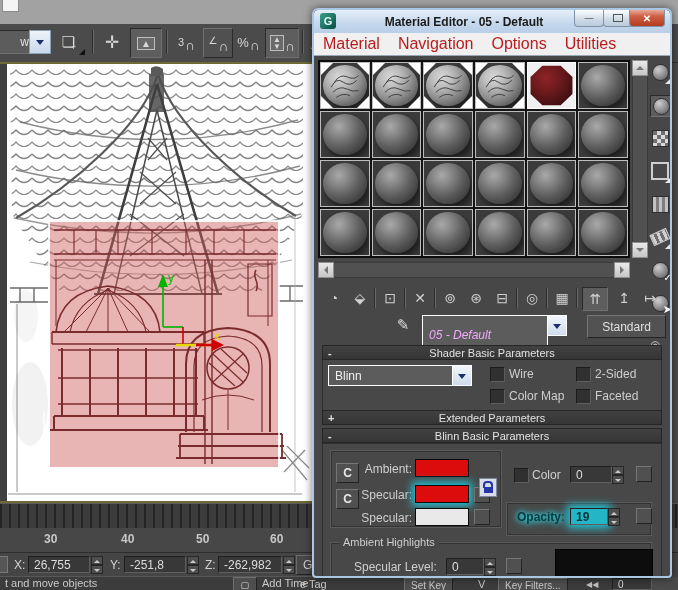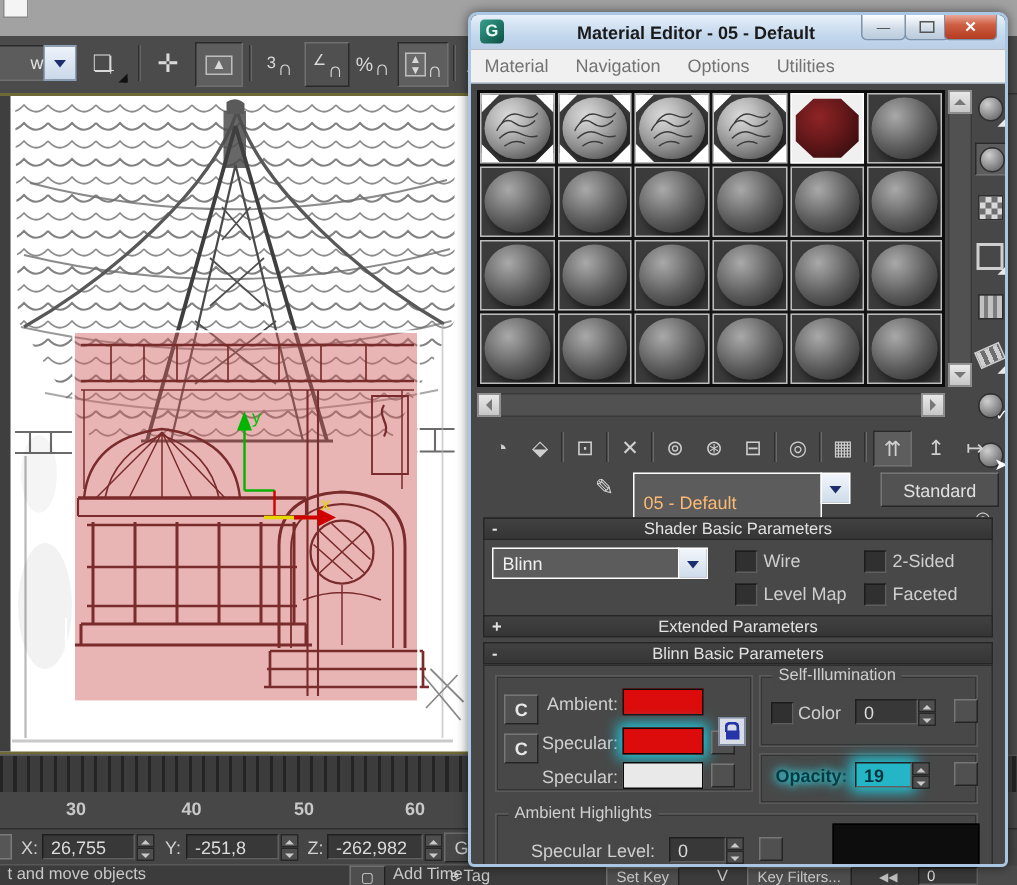--- a/index.html
+++ b/index.html
@@ -72,21 +72,21 @@
         border-radius:0 0 4px 4px;background:linear-gradient(#fdfeff,#cdd9e6 60%,#bacbdd);
         display:flex;align-items:center;justify-content:center;font-size:9px;color:#444;}
   #btn-close{background:linear-gradient(#eba globale);} 
   #btn-min{right:66px;}
   #btn-restore{right:37px;}
   #btn-close{right:5px;width:34px;background:linear-gradient(#e8a99b,#cf5f43 40%,#b33b20);color:#fff;
              font-weight:bold;font-size:10px;}
   #btn-restore i{width:8px;height:6px;border:1px solid #555;display:block;}
   #menubar{left:0;top:23px;width:356px;height:22px;background:#f0f0f0;display:flex;align-items:center;
            gap:0;border-bottom:1px solid #9aa7b4;}
-  .menu-item{padding:0 9px;font-size:12px;color:#737373;height:100%;display:flex;align-items:center;}
+  .menu-item{padding:0 9px;font-size:16px;color:#b91c1c;height:100%;display:flex;align-items:center;}
   
   #sample-grid{left:4px;top:50px;width:312px;height:198px;box-sizing:border-box;display:grid;
                grid-template-columns:repeat(6,1fr);grid-template-rows:repeat(4,1fr);gap:2px;
                background:#141414;border:2px solid #0c0c0c;}
   .slot{position:relative;background:#3b3b3b;border:1px solid #bdbdbd;overflow:hidden;}
   .sph{position:absolute;inset:2px;border-radius:50%;overflow:hidden;
        background:radial-gradient(circle at 36% 30%,#a9a9a9 0%,#868686 25%,#5e5e5e 52%,#3e3e3e 78%,#343434 100%);
        box-shadow:3px 5px 6px rgba(0,0,0,.5);}
   .slot.textured .sph{background:radial-gradient(circle at 36% 30%,#d9d9d9 0%,#bdbdbd 25%,#8c8c8c 55%,#565656 82%,#3e3e3e 100%);}
   .slot.textured .sph svg{position:absolute;inset:0;width:100%;height:100%;}
@@ -124,21 +124,21 @@
   .vmark{position:absolute;font-size:9px;color:#e8e8e8;right:-2px;bottom:-3px;}
   
   .hicon{position:absolute;top:277px;width:24px;height:22px;color:#cfcfcf;font-size:14px;
          display:flex;align-items:center;justify-content:center;}
   .hicon.pressed{background:#5d5d5d;border:1px solid;border-color:#2a2a2a #707070 #707070 #2a2a2a;}
   .hsep{position:absolute;top:278px;width:1px;height:20px;background:#2e2e2e;border-right:1px solid #686868;}
   
   #eyedropper{left:80px;top:305px;width:18px;height:20px;color:#dcdcdc;font-size:15px;
               display:flex;align-items:center;justify-content:center;transform:rotate(0deg);}
   #mat-dd{left:108px;top:305px;width:126px;height:39px;background:#5c5c5c;border:1px solid #fff;
-          color:#fdba74;font-size:12px;display:flex;align-items:center;padding-left:6px;box-sizing:border-box;}
+          color:#f0abfc;font-size:12px;display:flex;align-items:center;padding-left:6px;box-sizing:border-box;font-style:italic;}
   #mat-dd-btn{left:233px;top:305px;width:20px;height:21px;background:linear-gradient(#f2f6fb,#cfdceb);
           border:1px solid #fff;box-sizing:border-box;display:flex;align-items:center;justify-content:center;}
   #mat-dd-btn::before{content:"";border:4px solid transparent;border-top:5px solid #1b2f6e;margin-top:5px;}
   #std-btn{left:273px;top:305px;width:77px;height:21px;background:#525252;
            border:1px solid;border-color:#757575 #262626 #262626 #757575;color:#e0e0e0;font-size:12px;
            display:flex;align-items:center;justify-content:center;}
   
   .rollhead{position:absolute;left:8px;width:340px;height:15px;background:linear-gradient(#414141,#353535);
             border:1px solid #262626;color:#e2e2e2;font-size:11px;display:flex;align-items:center;
             justify-content:center;box-sizing:border-box;}
@@ -545,21 +545,21 @@
       <span class="pm">-</span>
       <span>Shader Basic Parameters</span>
     </div>
     <div class="abs" id="blinn-dd">Blinn</div>
     <div class="abs" id="blinn-dd-btn"></div>
     <div class="cb" style="left:176px;top:357px;"></div>
     <span class="cblbl" style="left:195px;top:357px;">Wire</span>
     <div class="cb" style="left:262px;top:357px;"></div>
     <span class="cblbl" style="left:281px;top:357px;">2-Sided</span>
     <div class="cb" style="left:176px;top:379px;"></div>
-    <span class="cblbl" style="left:195px;top:379px;">Level Map</span>
+    <span class="cblbl" style="left:195px;top:379px;">Color Map</span>
     <div class="cb" style="left:262px;top:379px;"></div>
     <span class="cblbl" style="left:281px;top:379px;">Faceted</span>
 
     <div class="rollhead" style="top:400px;">
       <span class="pm">+</span>
       <span>Extended Parameters</span>
     </div>
 
     <div class="rollhead" style="top:418px;">
       <span class="pm">-</span>
@@ -573,23 +573,20 @@
     <span class="clabel" style="left:36px;top:452px;">Ambient:</span>
     <div class="swatch" style="left: 101px; top: 449px; background: rgb(220, 12, 12);"></div>
     <span class="clabel" style="left:36px;top:478px;">Specular:</span>
     <div class="swatch glow-cyan" style="left: 101px; top: 475px; background: rgb(220, 12, 12);"></div>
     <span class="clabel" style="left:36px;top:501px;">Specular:</span>
     <div class="swatch" style="left: 101px; top: 498px; background: rgb(233, 233, 233);"></div>
     <div class="mapbtn" style="left:160px;top:477px;"></div>
     <div class="mapbtn" style="left:160px;top:499px;"></div>
     <div id="lock-ad"></div>
 
-    <div class="grp" style="left:192px;top:440px;width:146px;height:48px;">
-      <span class="grp-legend">Self-Illumination</span>
-    </div>
     <div class="cb" style="left:200px;top:458px;"></div>
     <span class="cblbl" style="left:218px;top:458px;">Color</span>
     <div class="fld" style="left:256px;top:456px;width:42px;">0</div>
     <div class="spinner" style="left:298px;top:456px;">
         <span class="up"></span>
         <span class="dn"></span>
       </div>
     <div class="mapbtn" style="left:322px;top:456px;"></div>
 
     <div class="grp" style="left:192px;top:492px;width:146px;height:34px;"></div>

